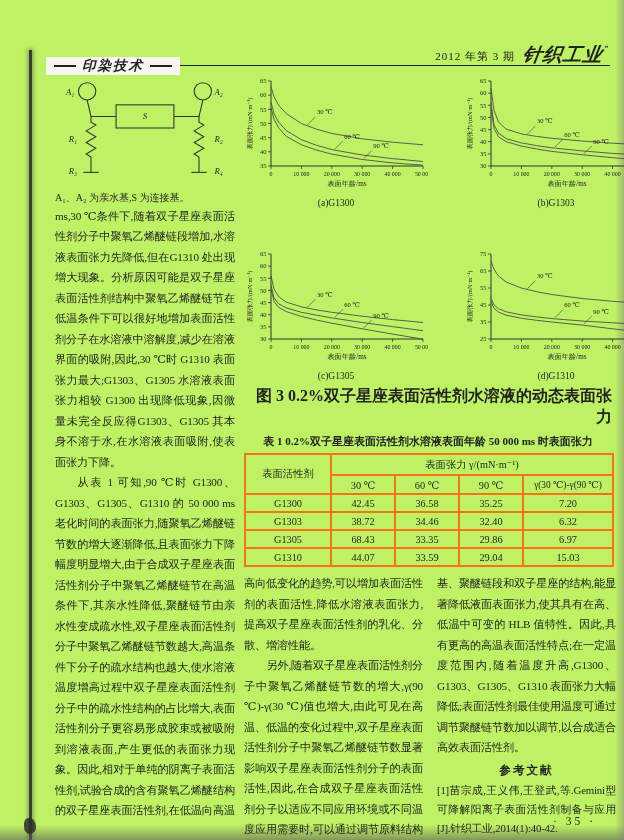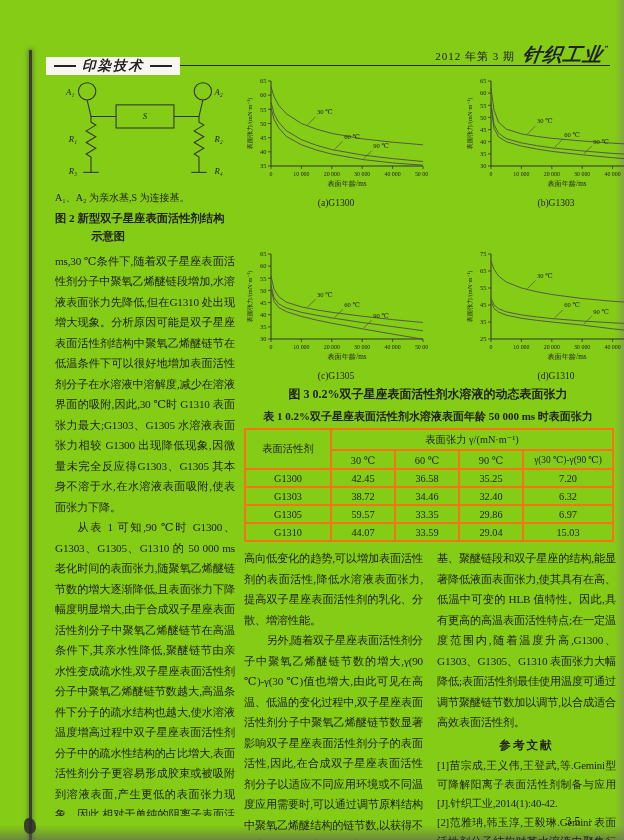--- a/index.html
+++ b/index.html
@@ -1,17 +1,17 @@
 <!DOCTYPE html>
 <html><head>
 <meta charset="utf-8">
 <style>
   html,body{margin:0;padding:0;}
   body{width:624px;height:840px;background:#e8e7e3;font-family:"Liberation Serif","DejaVu Serif",serif;}
-  .page{position:relative;width:624px;height:840px;background:#84cc16;overflow:hidden;color:#222;}
+  .page{position:relative;width:624px;height:840px;background:#bef264;overflow:hidden;color:#222;}
   
   .scan-left{position:absolute;left:29px;top:50px;bottom:0;width:3px;background:#3b3b38;box-shadow:0 0 4px 1px rgba(70,70,65,.55);}
   .scan-bottom{position:absolute;left:0;right:0;bottom:0;height:15px;background:linear-gradient(to bottom,rgba(110,110,104,0),rgba(92,92,86,.6));}
   .scan-right{position:absolute;right:0;top:0;bottom:0;width:9px;background:linear-gradient(to left,rgba(125,125,118,.45),rgba(125,125,118,0));}
   .scan-corner{position:absolute;left:24px;bottom:6px;width:12px;height:16px;background:#2d2d2a;border-radius:40% 60% 50% 50%;opacity:.85;}
   
   .header{position:absolute;left:46px;right:14px;top:36px;height:36px;}
   .header-rule{position:absolute;left:0;right:0;bottom:6px;border-bottom:1.6px solid #222;}
   .header-left{position:absolute;left:0;bottom:-3px;display:flex;align-items:center;background:#f7f6f1;padding:0 2px;}
   .dash-line{display:inline-block;width:22px;height:1.6px;background:#222;margin:0 6px;}
@@ -34,21 +34,21 @@
   .ref-item{font-size:10.8px;line-height:19px;text-align:justify;letter-spacing:-0.2px;}
   .page-num{position:absolute;right:28px;bottom:13px;font-size:11.5px;letter-spacing:3px;}
   
   .fig2-note{font-size:10px;line-height:15.5px;margin-top:4px;color:#1e1e1e;}
   .fig2-cap{font-size:11.3px;font-weight:bold;line-height:18px;margin:3px 0 6px 0;}
   .fig2-cap .l2{padding-left:3.2em;}
   
   .charts-grid{display:grid;grid-template-columns:184px 184px;column-gap:0;row-gap:0;gap:36px;}
   .chart-block{width:184px;}
   .chart-cap{text-align:center;font-size:9.5px;margin:-2px 0 3px 0;}
-  .fig3-cap{text-align:center;font-size:12px;font-weight:bold;margin:2px 0 6px 0;}
+  .fig3-cap{text-align:right;font-size:16px;font-weight:bold;margin:2px 0 6px 0;}
   
   .tbl-title{text-align:center;font-size:11px;font-weight:bold;margin:2px 0 4px 0;}
   table.t1{border-collapse:collapse;width:368px;font-size:10.3px;table-layout:fixed;}
   table.t1 th,table.t1 td{border:2px solid #f97316;text-align:center;padding:2.5px 2px;font-weight:normal;color:#1e1e1e;}
   table.t1{border:1.5px solid #222;}
   table.t1 col.c0{width:86px;} table.t1 col.c1,table.t1 col.c2,table.t1 col.c3{width:64px;} table.t1 col.c4{width:90px;}
   .gsub{font-size:9.3px;}
 </style>
 </head>
 <body>
@@ -92,24 +92,20 @@
           <text x="162" y="22">A₂</text>
           <text x="11" y="71">R₁</text>
           <text x="162" y="71">R₂</text>
           <text x="11" y="104">R₃</text>
           <text x="162" y="104">R₄</text>
           <text x="90" y="47" text-anchor="middle">S</text>
         </g>
       </svg>
       <div class="fig2-note">
         <div>A₁、A₂ 为亲水基,S 为连接基。</div>
-      </div>
-      <div class="fig2-cap">
-        <div>图 2  新型双子星座表面活性剂结构</div>
-        <div class="l2">示意图</div>
       </div>
       <div>
           <div class="para">ms,30 ℃条件下,随着双子星座表面活性剂分子中聚氧乙烯醚链段增加,水溶液表面张力先降低,但在G1310 处出现增大现象。分析原因可能是双子星座表面活性剂结构中聚氧乙烯醚链节在低温条件下可以很好地增加表面活性剂分子在水溶液中溶解度,减少在溶液界面的吸附,因此,30 ℃时 G1310 表面张力最大;G1303、G1305 水溶液表面张力相较 G1300 出现降低现象,因微量未完全反应得G1303、G1305 其本身不溶于水,在水溶液表面吸附,使表面张力下降。</div>
           <div class="para indent">从表 1 可知,90 ℃时 G1300、G1303、G1305、G1310 的 50 000 ms 老化时间的表面张力,随聚氧乙烯醚链节数的增大逐渐降低,且表面张力下降幅度明显增大,由于合成双子星座表面活性剂分子中聚氧乙烯醚链节在高温条件下,其亲水性降低,聚醚链节由亲水性变成疏水性,双子星座表面活性剂分子中聚氧乙烯醚链节数越大,高温条件下分子的疏水结构也越大,使水溶液温度增高过程中双子星座表面活性剂分子中的疏水性结构的占比增大,表面活性剂分子更容易形成胶束或被吸附到溶液表面,产生更低的表面张力现象。因此,相对于单纯的阴离子表面活性剂,试验合成的含有聚氧乙烯醚结构的双子星座表面活性剂,在低温向高温变化的过程中其 HLB 值会产生由</div>
         </div>
     </div>
 
     <div class="colBC">
       <div class="charts-grid">
         <div class="chart-block">
@@ -320,21 +316,21 @@
             </tr>
             <tr>
               <td>G1303</td>
               <td>38.72</td>
               <td>34.46</td>
               <td>32.40</td>
               <td>6.32</td>
             </tr>
             <tr>
               <td>G1305</td>
-              <td>59.57</td>
+              <td>68.43</td>
               <td>33.35</td>
               <td>29.86</td>
               <td>6.97</td>
             </tr>
             <tr>
               <td>G1310</td>
               <td>44.07</td>
               <td>33.59</td>
               <td>29.04</td>
               <td>15.03</td>

